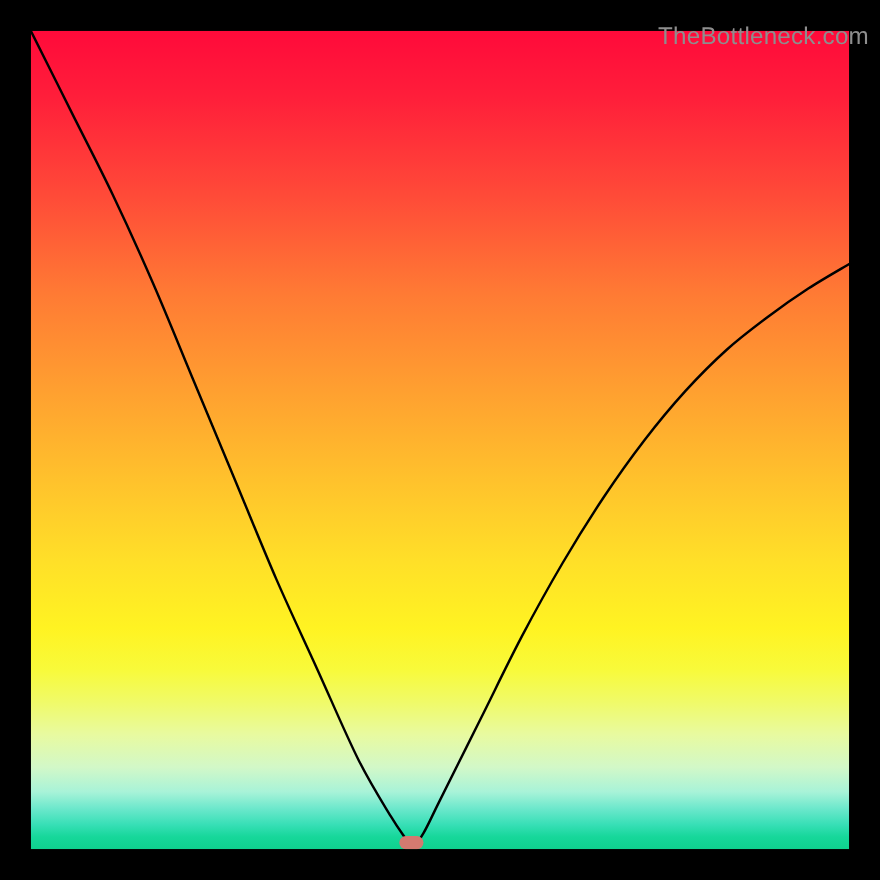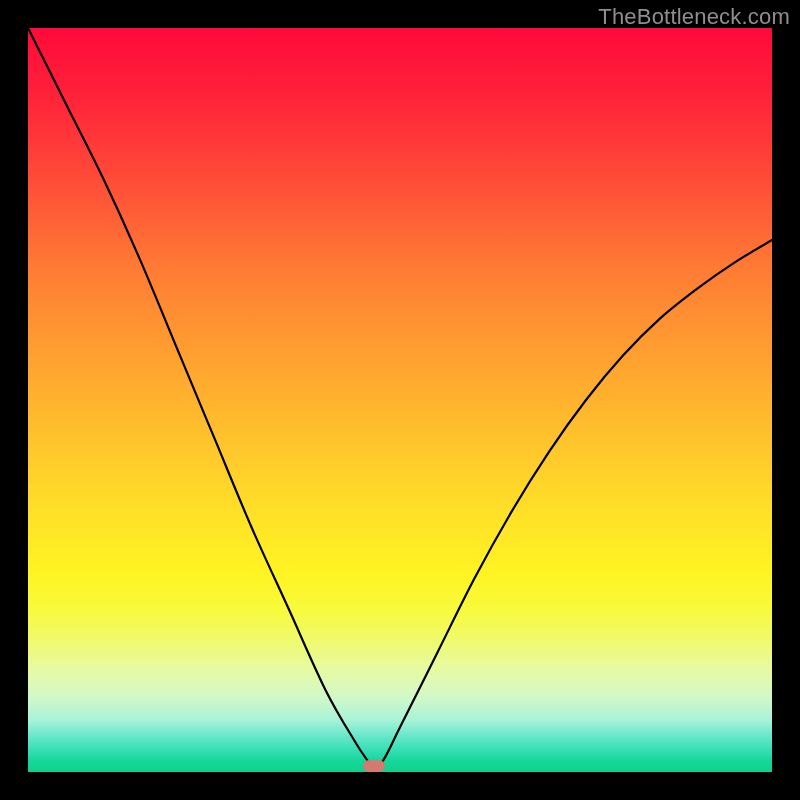--- a/index.html
+++ b/index.html
@@ -64,21 +64,21 @@
   .marker {
     position: absolute;
     width: 22px;
     height: 12px;
     border-radius: 6px;
     background: #d47a70;
     transform: translate(-50%, -50%);
   }
   .watermark {
     position: absolute;
-    top: 4px;
+    top: 20px;
     right: 10px;
     font-size: 22px;
     font-weight: 500;
     color: #8e8e8e;
     letter-spacing: 0.2px;
     user-select: none;
   }
 </style>
 </head>
 <body>

